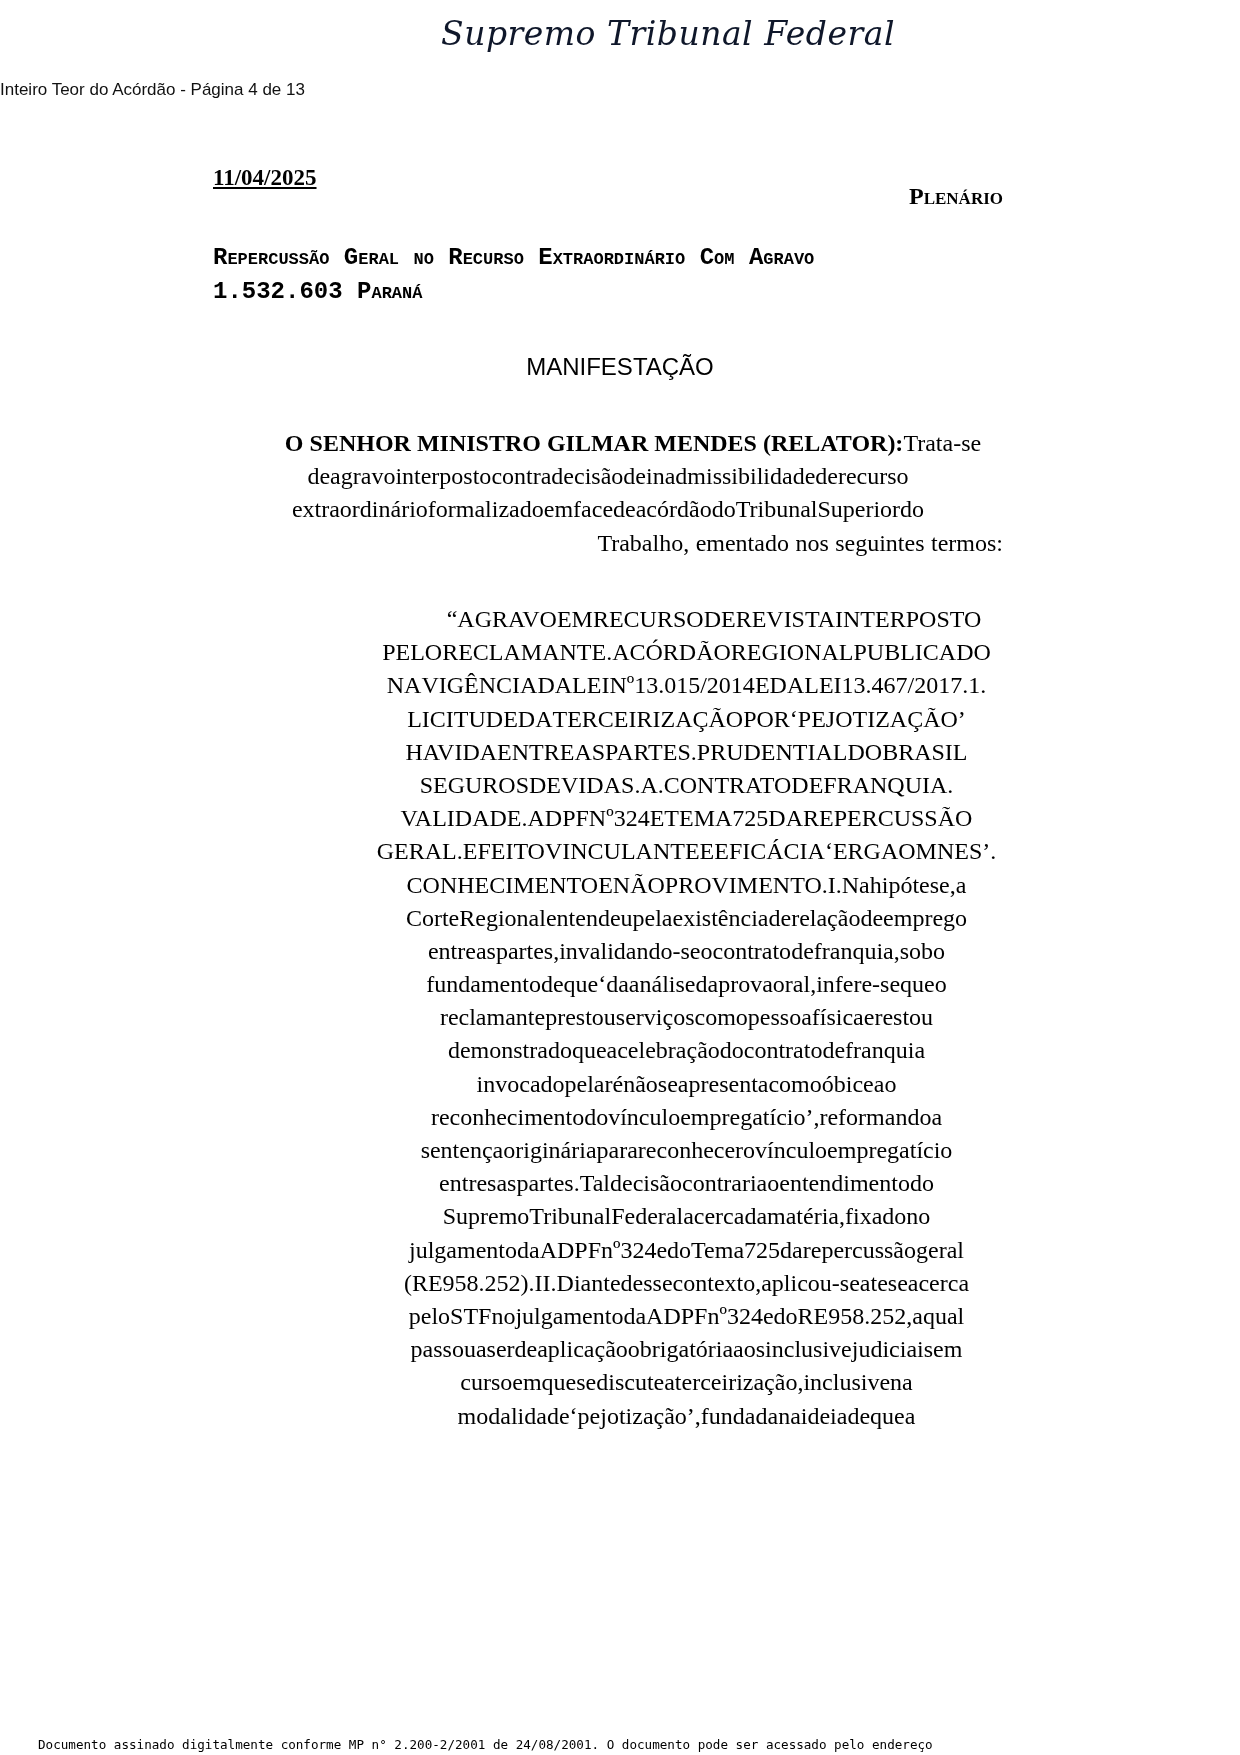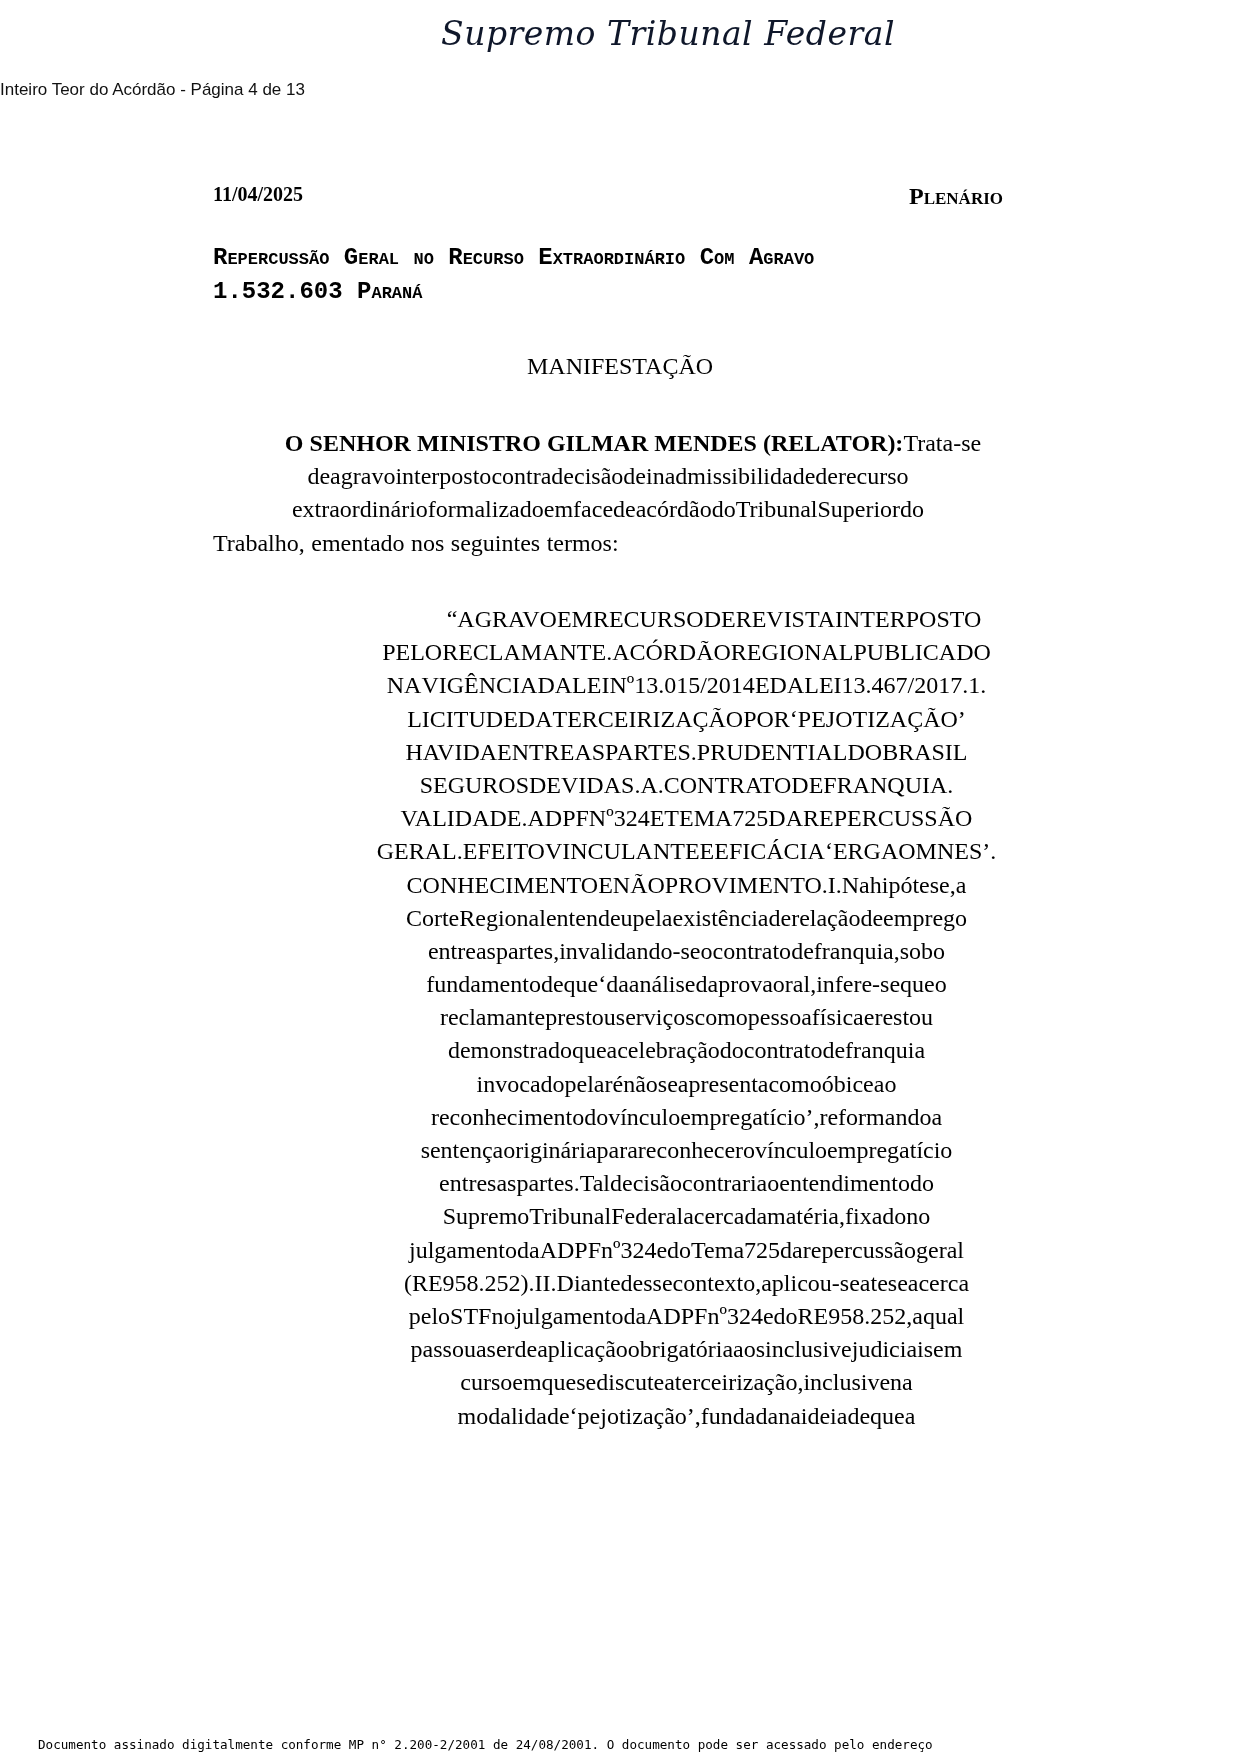--- a/index.html
+++ b/index.html
@@ -9,51 +9,51 @@
       position: absolute; top: 14px; left: 0; width: 1240px; text-align: center;
       font-family: "DejaVu Serif", serif; font-style: italic; font-size: 33px; letter-spacing: 0.5px;
       color: #0f172a;
       padding-left: 48px;
     }
     .page-info {
       position: absolute; top: 80px; left: 0; width: 1240px; text-align: left;
       font-family: "Liberation Sans", sans-serif; font-size: 17px; color: #111;
     }
     .date {
-      position: absolute; top: 183px; left: 213px; font-family: "Liberation Serif", serif;
-      font-weight: bold; font-size: 20px;
+      position: absolute; top: 165px; left: 213px; font-family: "Liberation Serif", serif;
+      font-weight: bold; font-size: 23px; text-decoration: underline;
     }
     .session {
       position: absolute; top: 183px; right: 237px; font-family: "Liberation Serif", serif;
       font-weight: bold; font-size: 24px; font-variant: small-caps;
     }
     .case-title {
       position: absolute; top: 241px; left: 213px; width: 790px;
       font-family: Liberation Mono, monospace; font-weight: bold; font-size: 24px;
       font-variant: small-caps; line-height: 34px;
     }
     .manifest {
       position: absolute; top: 353px; left: 0; width: 1240px; text-align: center;
-      font-family: Liberation Serif, serif; font-size: 24px;
+      font-family: Liberation Sans, sans-serif; font-size: 24px;
     }
     .body-text {
       position: absolute; left: 213px; width: 790px;
       font-family: "Liberation Serif", serif; font-size: 24px;
     }
     .intro { top: 427px; }
     .quote { top: 603px; left: 370px; width: 633px; }
     .bold { font-weight: bold; }
     .footer {
       position: absolute; left: 38px; top: 1695px;
       font-family: "DejaVu Sans Mono", monospace; font-size: 12.6px; line-height: 20px;
       color: #000; white-space: pre;
     }
     
     .jline { display: flex; justify-content: center; height: 33.2px; line-height: 33.2px; white-space: nowrap; }
-    .jline.left { justify-content: flex-start; gap: 0.27em; }
+    .jline.left { justify-content: flex-end; gap: 0.27em; }
   </style>
 </head>
 <body>
 
 <div class="page">
 
   <div class="court-title">Supremo Tribunal Federal</div>
   <div class="page-info">Inteiro Teor do Acórdão - Página 4 de 13</div>
 
   <div class="date">11/04/2025</div>

